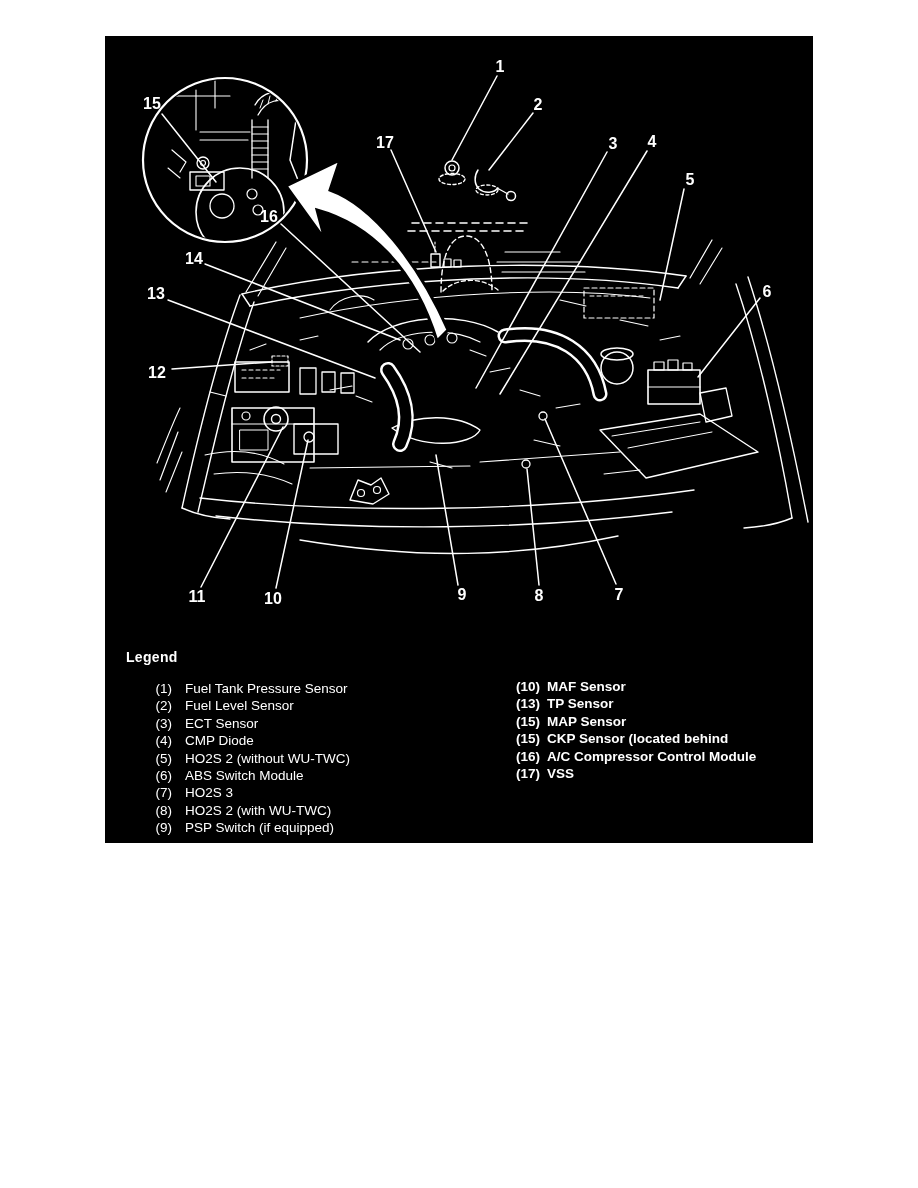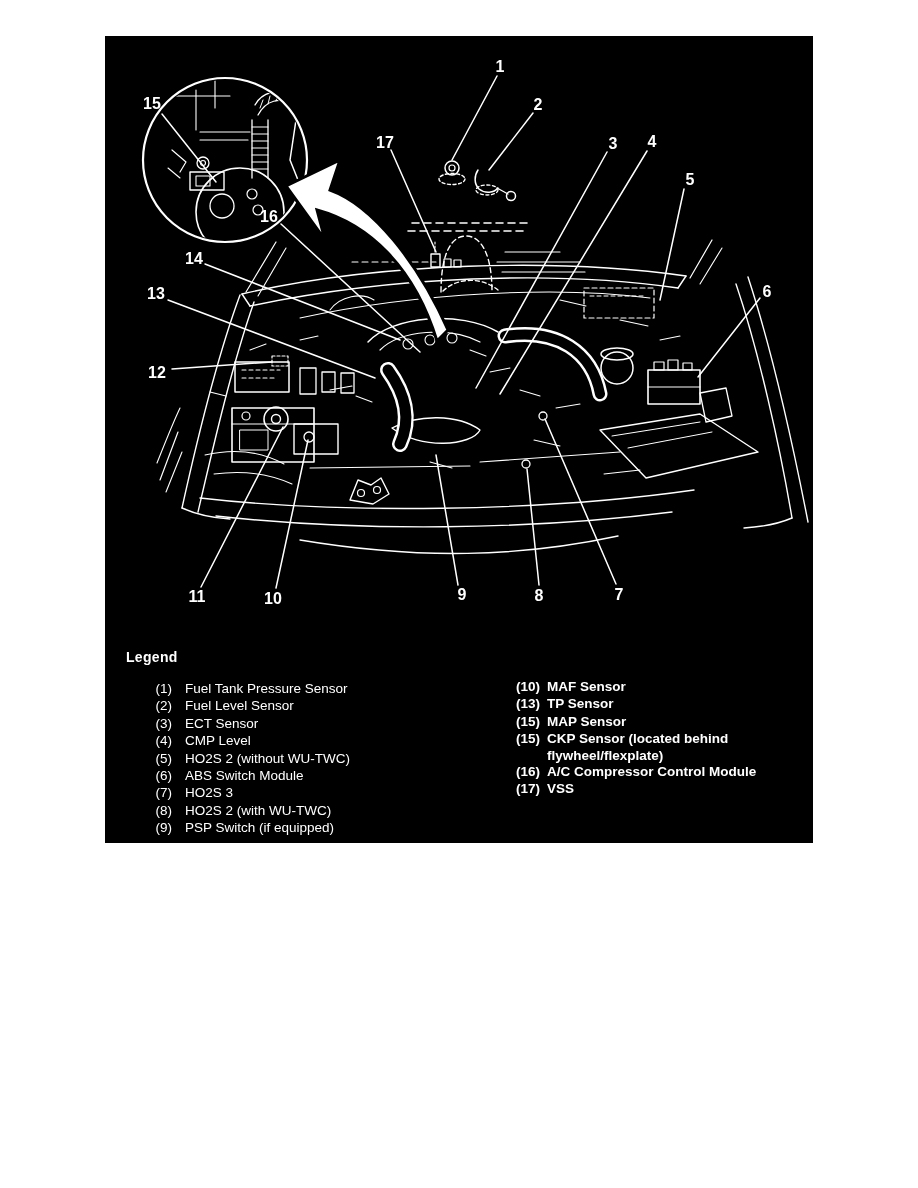--- a/index.html
+++ b/index.html
@@ -299,21 +299,21 @@
         <div class="legend-row">
             <span class="num">(2)</span>
             <span class="lbl">Fuel Level Sensor</span>
           </div>
         <div class="legend-row">
             <span class="num">(3)</span>
             <span class="lbl">ECT Sensor</span>
           </div>
         <div class="legend-row">
             <span class="num">(4)</span>
-            <span class="lbl">CMP Level</span>
+            <span class="lbl">CMP Diode</span>
           </div>
         <div class="legend-row">
             <span class="num">(5)</span>
             <span class="lbl">HO2S 2 (without WU-TWC)</span>
           </div>
         <div class="legend-row">
             <span class="num">(6)</span>
             <span class="lbl">ABS Switch Module</span>
           </div>
         <div class="legend-row">
@@ -339,24 +339,20 @@
             <span class="num">(13)</span>
             <span class="lbl">TP Sensor</span>
           </div>
         <div class="legend-row">
             <span class="num">(15)</span>
             <span class="lbl">MAP Sensor</span>
           </div>
         <div class="legend-row">
             <span class="num">(15)</span>
             <span class="lbl">CKP Sensor (located behind</span>
-          </div>
-        <div class="legend-row wrap-line">
-            <span class="num">(15)</span>
-            <span class="lbl">flywheel/flexplate)</span>
           </div>
         <div class="legend-row">
             <span class="num">(16)</span>
             <span class="lbl">A/C Compressor Control Module</span>
           </div>
         <div class="legend-row">
             <span class="num">(17)</span>
             <span class="lbl">VSS</span>
           </div>
       </div>

